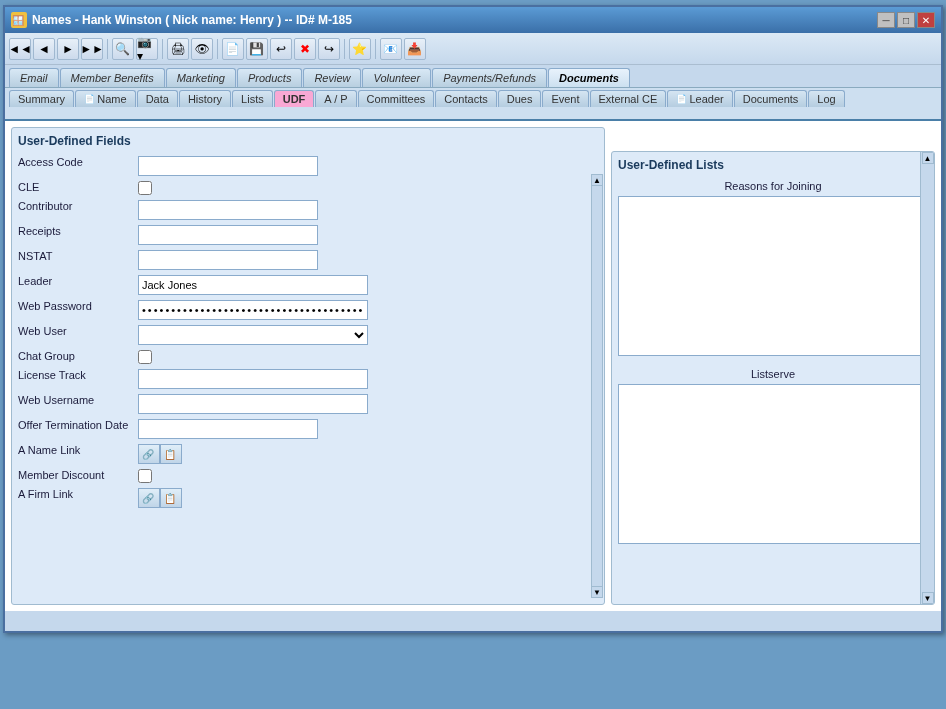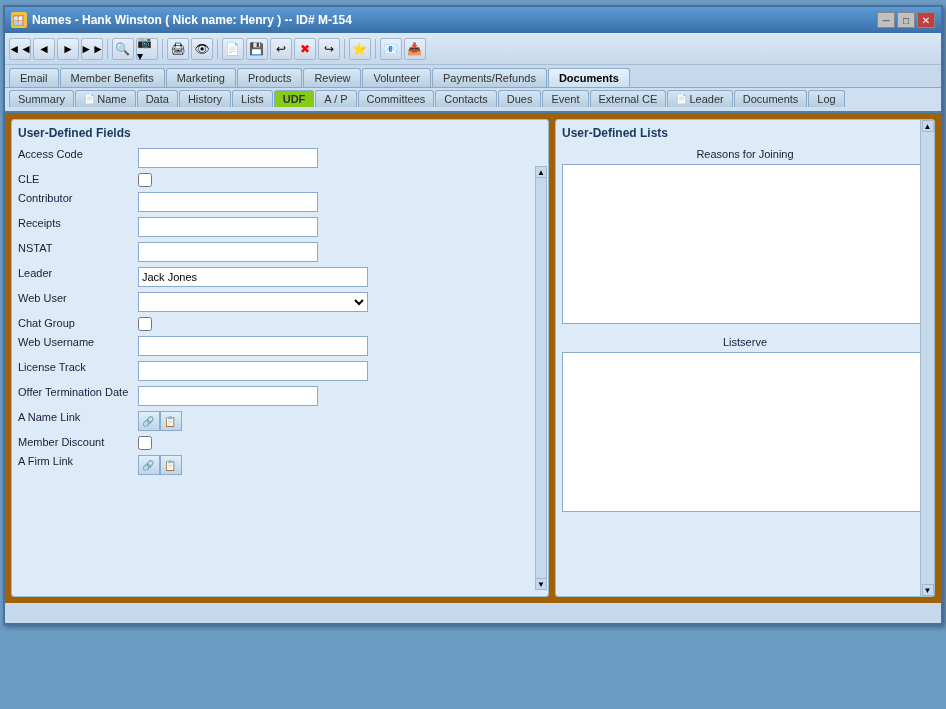--- a/index.html
+++ b/index.html
@@ -40,82 +40,84 @@
       cursor: pointer; border-radius: 2px; font-size: 12px;
     }
     .toolbar-separator { width: 1px; height: 20px; background: #a0b8d0; margin: 0 2px; }
     
     .tabs-row1 {
       background: #c5d8ec;
       display: flex;
       padding: 3px 4px 0;
       gap: 1px;
       border-bottom: 1px solid #8aaabf;
+      font-style: italic;
     }
     .tab1 {
       padding: 3px 10px;
       background: linear-gradient(to bottom, #d8e8f5, #b8cfe0);
       border: 1px solid #8aabcc;
       border-bottom: none;
       cursor: pointer;
       border-radius: 3px 3px 0 0;
       color: #333;
     }
     .tab1.active {
       background: linear-gradient(to bottom, #e8f2fc, #cce0f0);
       font-weight: bold;
       color: #000;
     }
     
     .tabs-row2 {
       background: #cddff0;
       display: flex;
-      padding: 2px 4px 4px;
+      padding: 2px 4px 12px;
       gap: 1px;
       border-bottom: 2px solid #4a7fa8;
     }
     .tab2 {
       padding: 2px 8px;
       background: linear-gradient(to bottom, #d5e5f2, #b5cde0);
       border: 1px solid #8aabcc;
       border-bottom: none;
       cursor: pointer;
       border-radius: 3px 3px 0 0;
       color: #333;
     }
     .tab2.active-special {
-      background: #84cc16;
+      background: #f9a8d4;
       font-weight: bold;
     }
     
     .content-area {
-      background: #a16207;
+      background: #ffffff;
       padding: 6px;
       display: flex;
       gap: 6px;
       height: 490px;
     }
     
     .left-panel {
       background: #ddeaf8;
       border: 1px solid #a0bbd0;
       border-radius: 3px;
       flex: 1;
       padding: 6px;
       overflow: hidden;
       position: relative;
     }
     .right-panel {
       background: #ddeaf8;
       border: 1px solid #a0bbd0;
       border-radius: 3px;
-      width: 380px;
+      width: 324px;
       padding: 6px;
       overflow: hidden;
       position: relative;
+      margin-top: 24px;
     }
     
     .panel-title {
       font-weight: bold;
       color: #1a3a5c;
       margin-bottom: 8px;
       font-size: 12px;
     }
     
     .fields-container {
@@ -195,21 +197,21 @@
     }
   </style>
 </head>
 <body>
 
 <div class="window">
 
   <div class="title-bar">
     <div class="title-bar-left">
       <div class="title-icon">🪟</div>
-      <span class="title-text">Names - Hank Winston  ( Nick name: Henry )  -- ID# M-154</span>
+      <span class="title-text">Names - Hank Winston  ( Nick name: Henry )  -- ID# M-185</span>
     </div>
     <div class="title-buttons">
       <div class="title-btn">─</div>
       <div class="title-btn">□</div>
       <div class="title-btn close">✕</div>
     </div>
   </div>
 
   <div class="toolbar">
     <div class="toolbar-btn">◄◄</div>
@@ -301,40 +303,44 @@
         <div class="field-row">
           <span class="field-label">NSTAT</span>
           <input type="text" class="field-input" value="" style="">
         </div>
 
         <div class="field-row">
           <span class="field-label">Leader</span>
           <input type="text" class="field-input wide" value="Jack Jones" style="">
         </div>
 
+        <div class="field-row">
+          <span class="field-label">Web Password</span>
+          <input type="password" class="password-field" value="passwordplaceholder12345678901234567890" style="">
+        </div>
 
         <div class="field-row">
           <span class="field-label">Web User</span>
           <select class="field-select">
             <option value=""></option>
           </select>
         </div>
 
         <div class="field-row">
           <span class="field-label">Chat Group</span>
           <input type="checkbox" class="field-checkbox" style="">
         </div>
 
         <div class="field-row">
+          <span class="field-label">License Track</span>
+          <input type="text" class="field-input wide" value="" style="">
+        </div>
+
+        <div class="field-row">
           <span class="field-label">Web Username</span>
-          <input type="text" class="field-input wide" value="" style="">
-        </div>
-
-        <div class="field-row">
-          <span class="field-label">License Track</span>
           <input type="text" class="field-input wide" value="" style="">
         </div>
 
         <div class="field-row">
           <span class="field-label">Offer Termination Date</span>
           <input type="text" class="field-input" value="" style="">
         </div>
 
         <div class="field-row">
           <span class="field-label">A Name Link</span>

